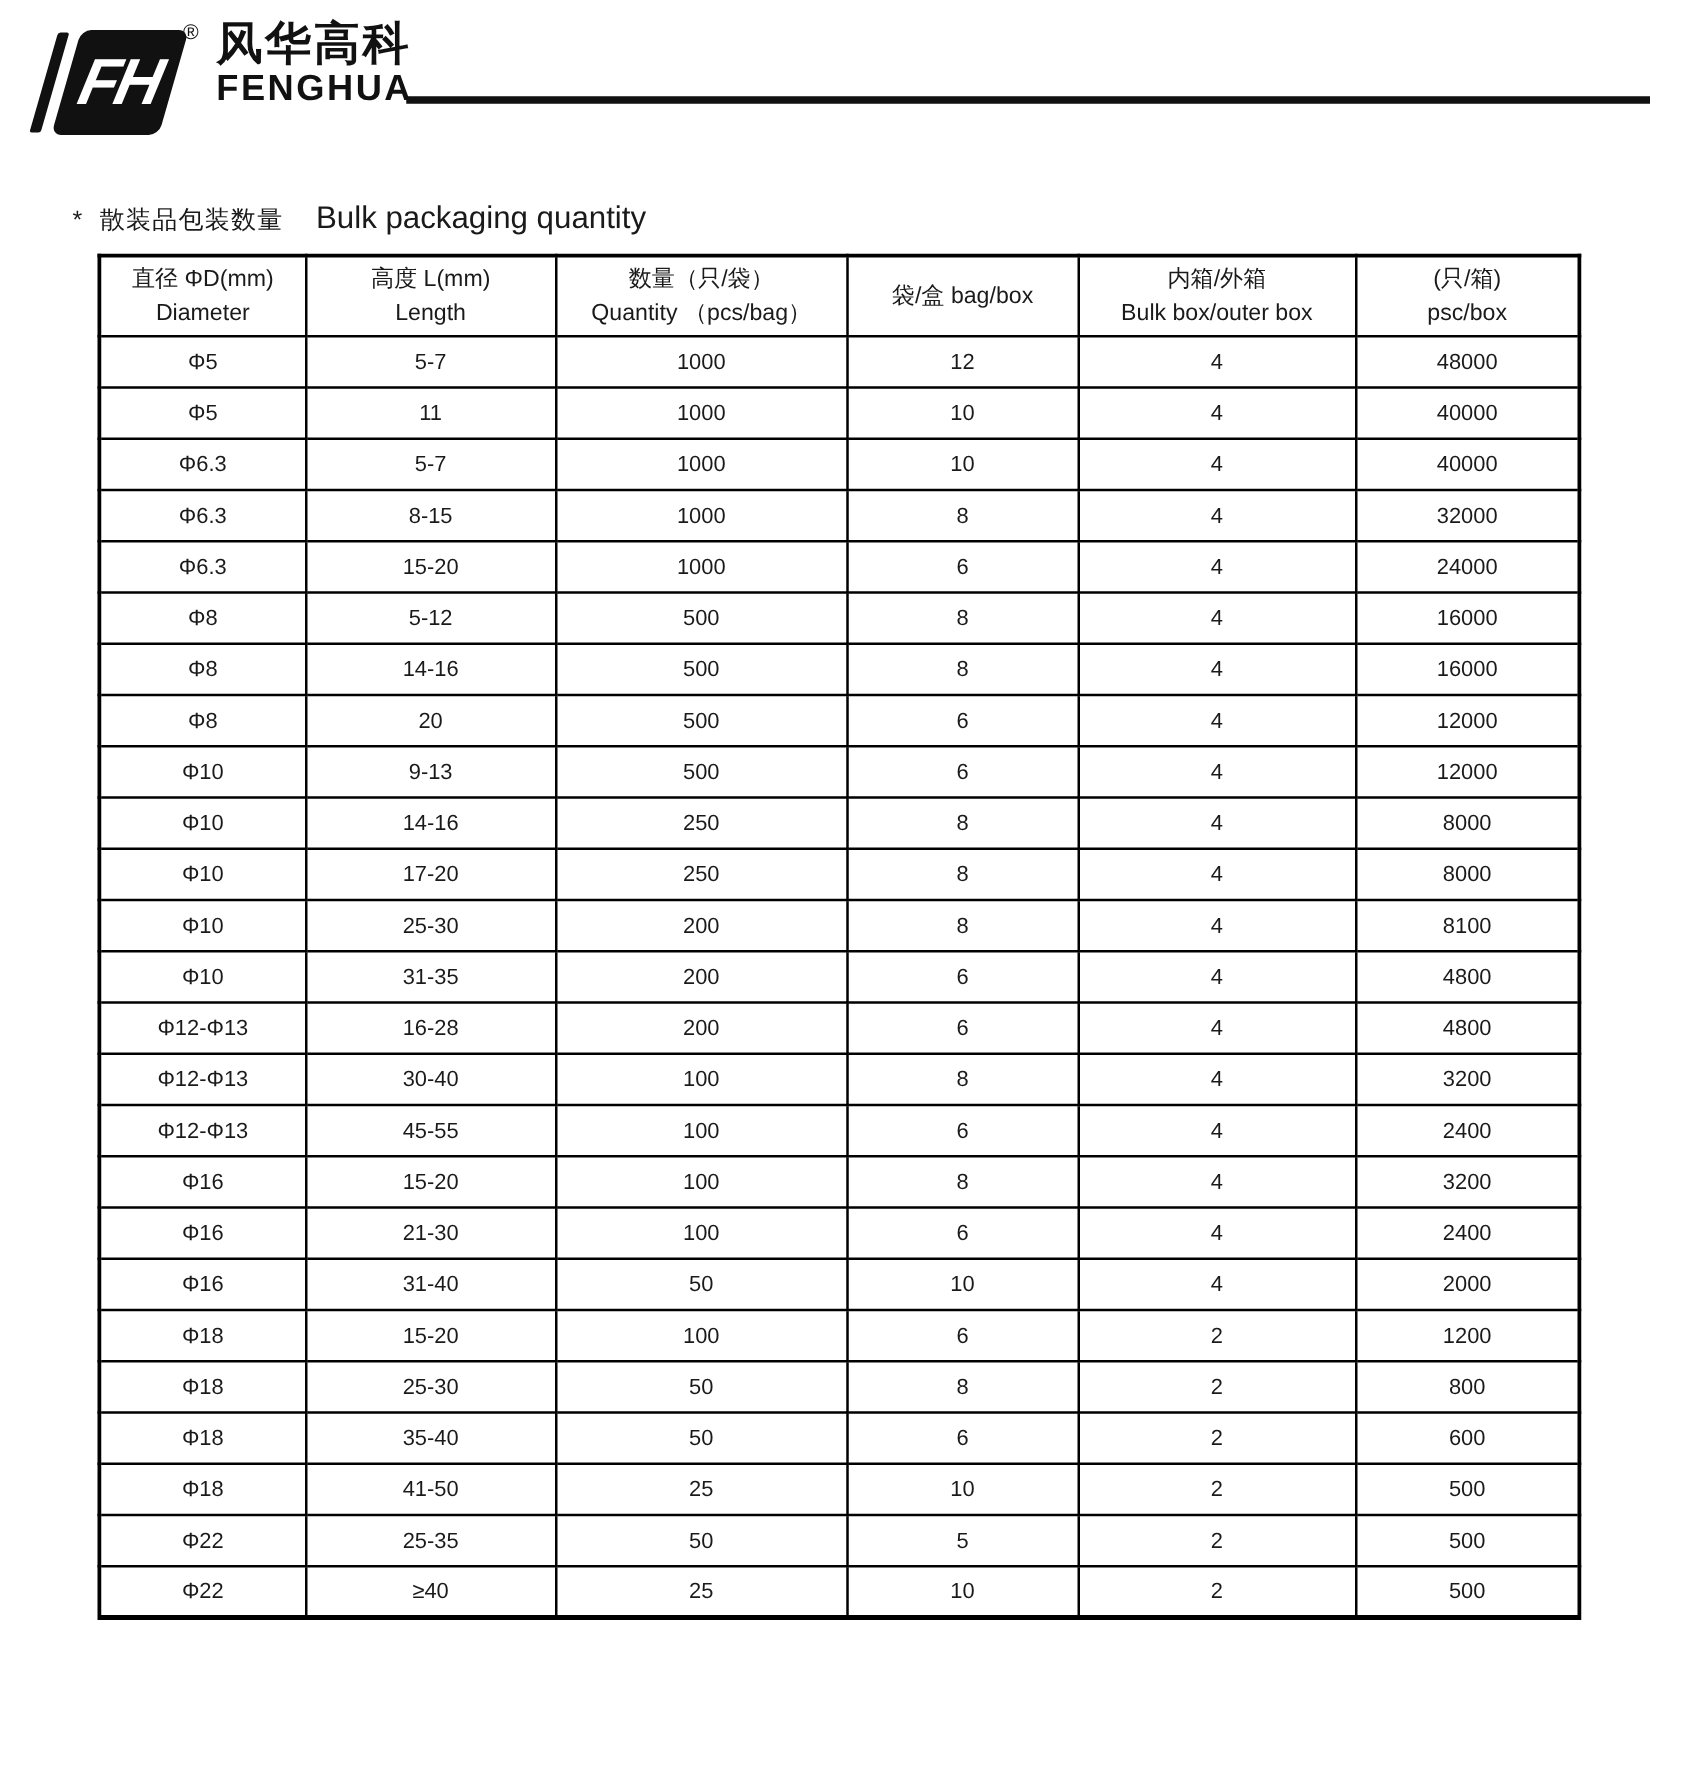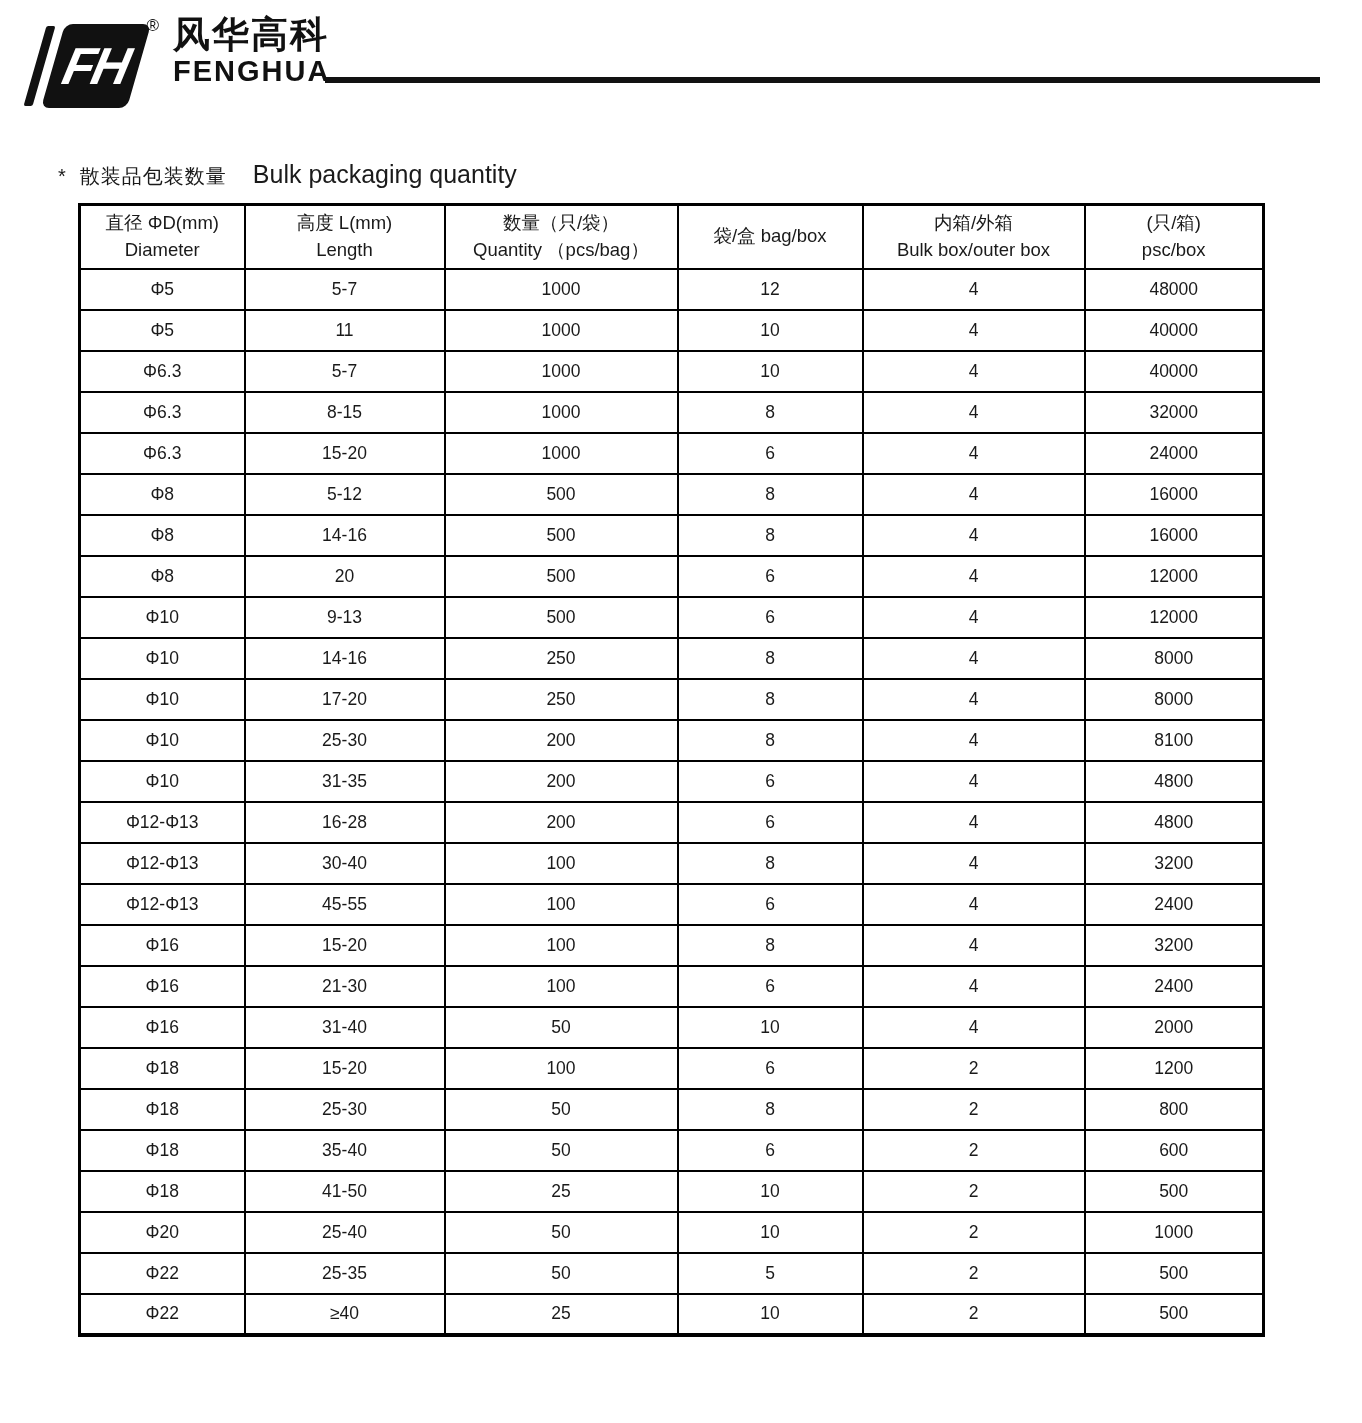--- a/index.html
+++ b/index.html
@@ -392,28 +392,20 @@
     </tr>
         <tr>
       <td>Φ18</td>
       <td>41-50</td>
       <td>25</td>
       <td>10</td>
       <td>2</td>
       <td>500</td>
     </tr>
         <tr>
-      <td>Φ20</td>
-      <td>25-40</td>
-      <td>50</td>
-      <td>10</td>
-      <td>2</td>
-      <td>1000</td>
-    </tr>
-        <tr>
       <td>Φ22</td>
       <td>25-35</td>
       <td>50</td>
       <td>5</td>
       <td>2</td>
       <td>500</td>
     </tr>
         <tr>
       <td>Φ22</td>
       <td>≥40</td>

